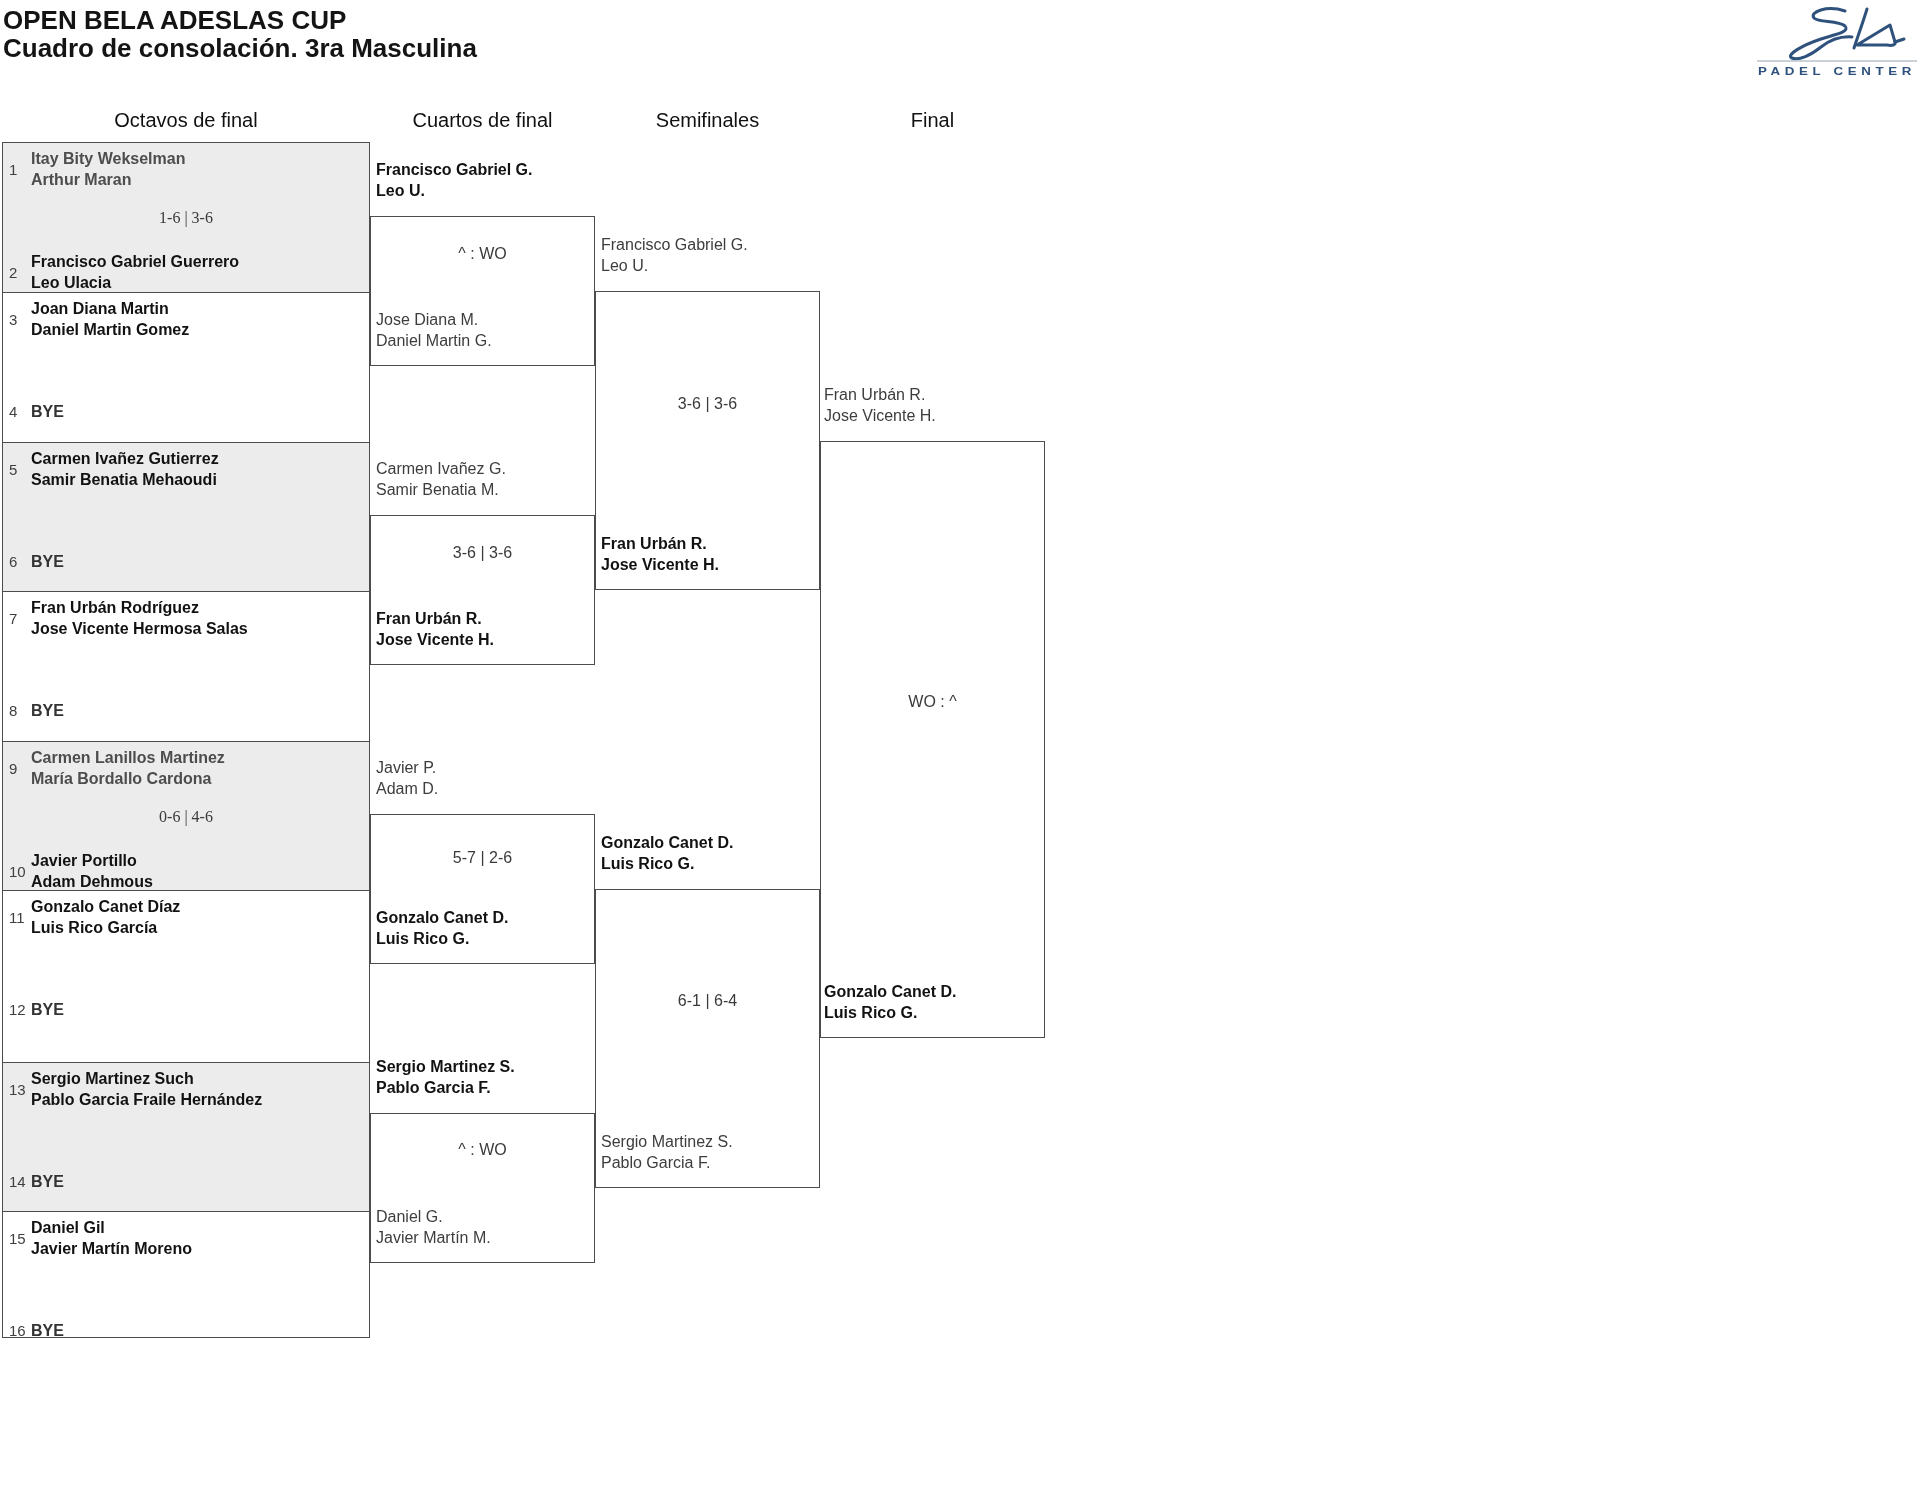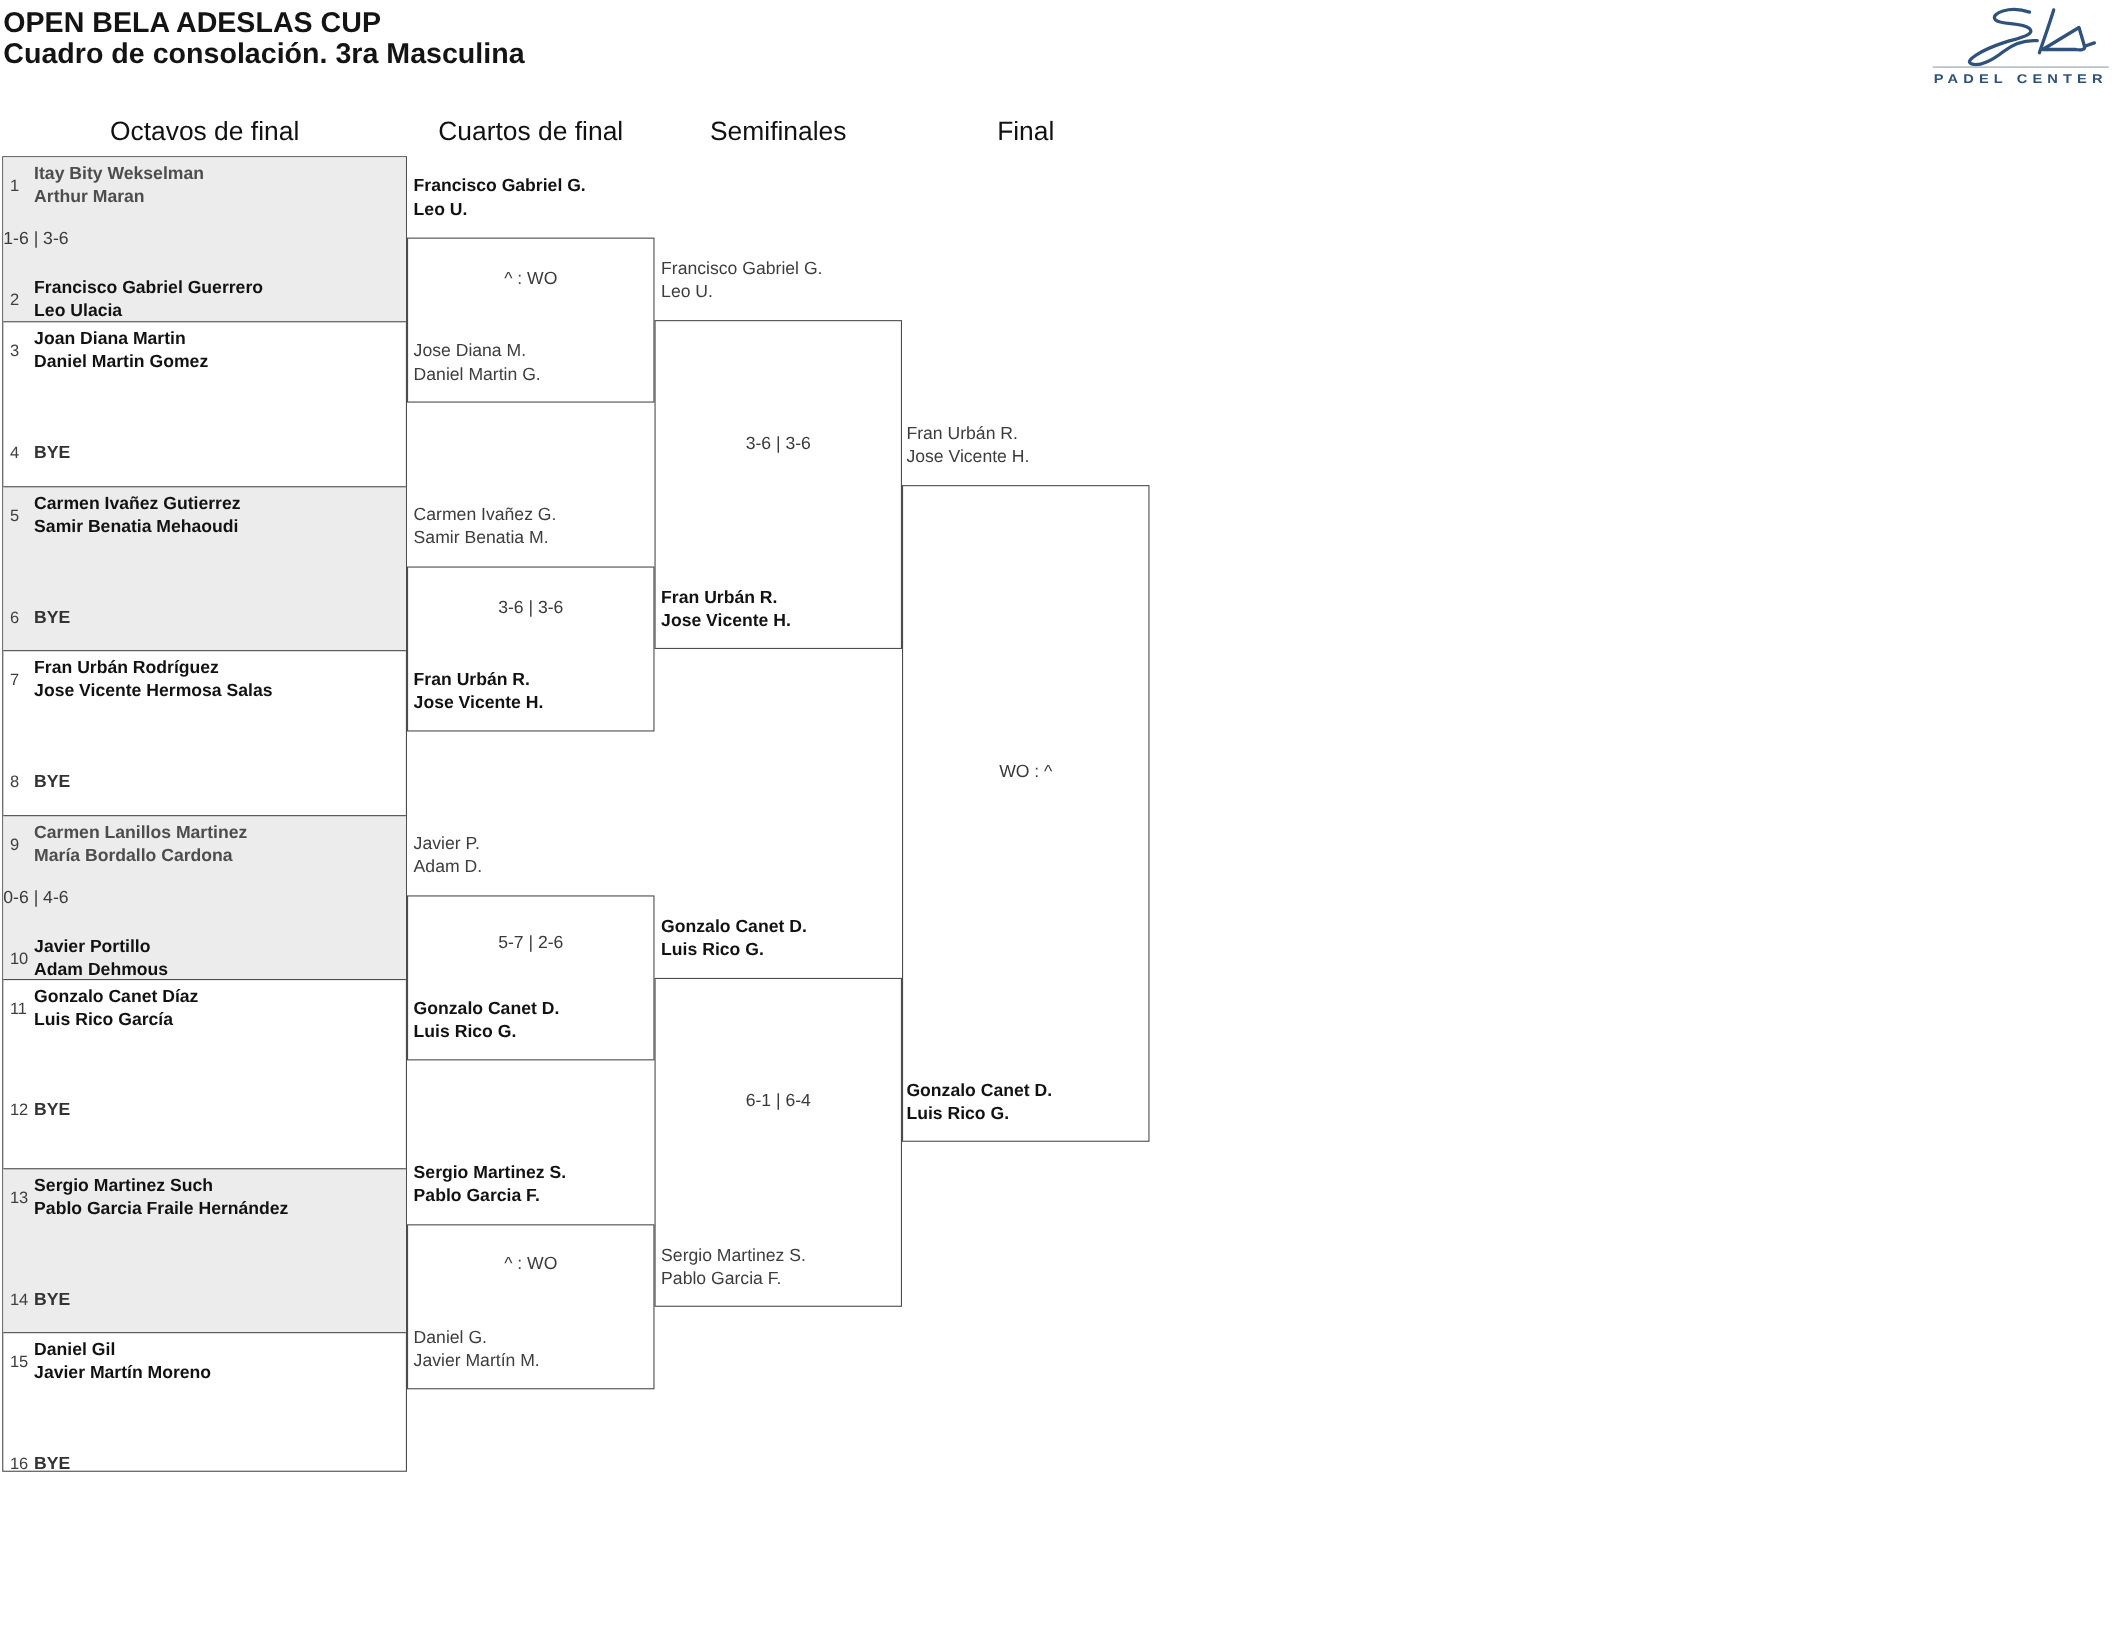--- a/index.html
+++ b/index.html
@@ -4,33 +4,33 @@
 <style>
   html,body{margin:0;padding:0;background:#ffffff;}
   .page{
     position:relative;width:1920px;height:1492px;overflow:hidden;background:#fff;
     font-family:"Liberation Sans","DejaVu Sans",sans-serif;color:#141414;
   }
   .title{position:absolute;left:3px;font-weight:700;font-size:26px;line-height:28px;color:#141414;white-space:nowrap;}
   .t1{top:6px;}
   .t2{top:34px;text-align:right;}
   .logo{position:absolute;left:1753px;top:2px;width:168px;height:78px;}
-  .colhdr{position:absolute;top:108px;font-size:24px;font-weight:500;color:#111;text-align:center;line-height:24px;}
+  .colhdr{position:absolute;top:108px;font-size:20px;font-weight:500;color:#111;text-align:center;line-height:24px;}
   
   .ocol{position:absolute;left:2px;top:142px;width:368px;height:1196px;border:1px solid #4c4c4c;box-sizing:border-box;}
   .obox{position:relative;box-sizing:border-box;width:100%;}
   .obox + .obox{border-top:1px solid #4c4c4c;}
   .obox.shade{background:#ececec;}
   .slot{position:absolute;left:6px;display:flex;align-items:center;}
   .seed{width:22px;flex:0 0 22px;font-size:15px;color:#3f3f3f;}
   .names .n{display:block;font-size:16px;line-height:21px;white-space:nowrap;color:#1c1c1c;font-weight:bold;}
   .names.w .n{font-weight:700;color:#121212;}
   .names.l .n{color:#4d4d4d;}
   .names.bye .n{color:#333;}
-  .oscore{position:absolute;left:0;top:64px;width:100%;text-align:left;font-size:16px;line-height:22px;color:#3a3a3a;}
+  .oscore{position:absolute;left:0;top:64px;width:100%;text-align:center;font-size:16px;line-height:22px;color:#3a3a3a;font-family:Liberation Serif, serif;}
   
   .rbox{position:absolute;border:1px solid #4c4c4c;box-sizing:border-box;background:transparent;}
   
   .plabel{position:absolute;}
   .plabel .n{display:block;font-size:16px;line-height:21px;white-space:nowrap;color:#3d3d3d;}
   .plabel.b .n{font-weight:700;color:#121212;}
   .rscore{position:absolute;text-align:center;font-size:16px;line-height:22px;color:#3a3a3a;}
 </style>
 </head>
 <body>

